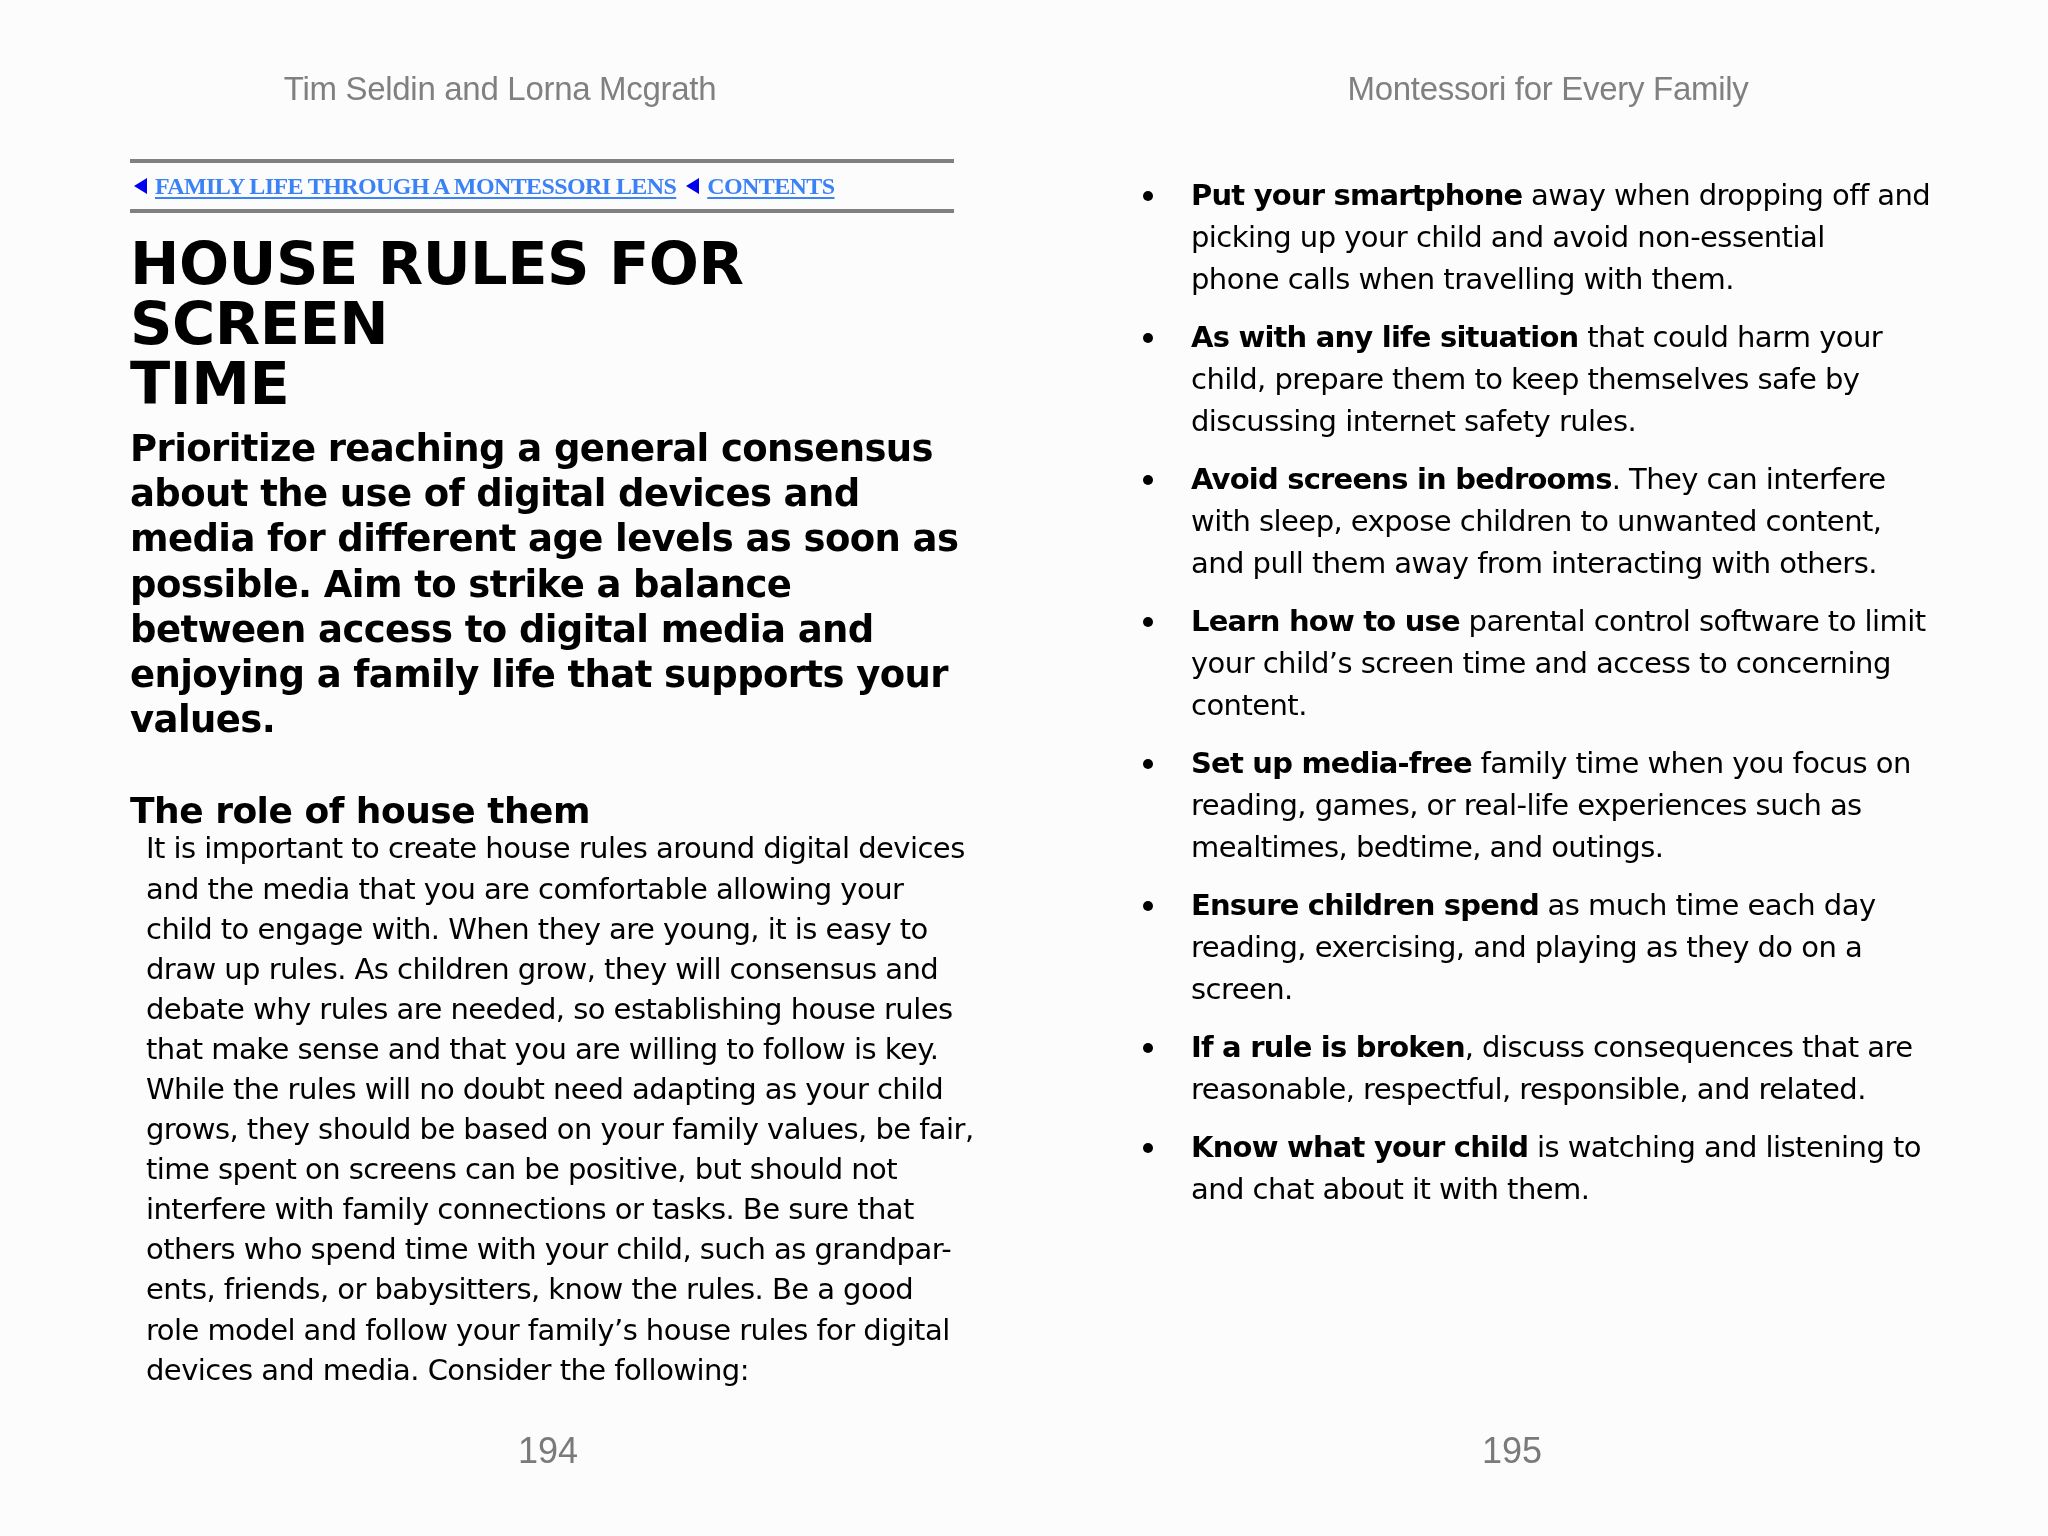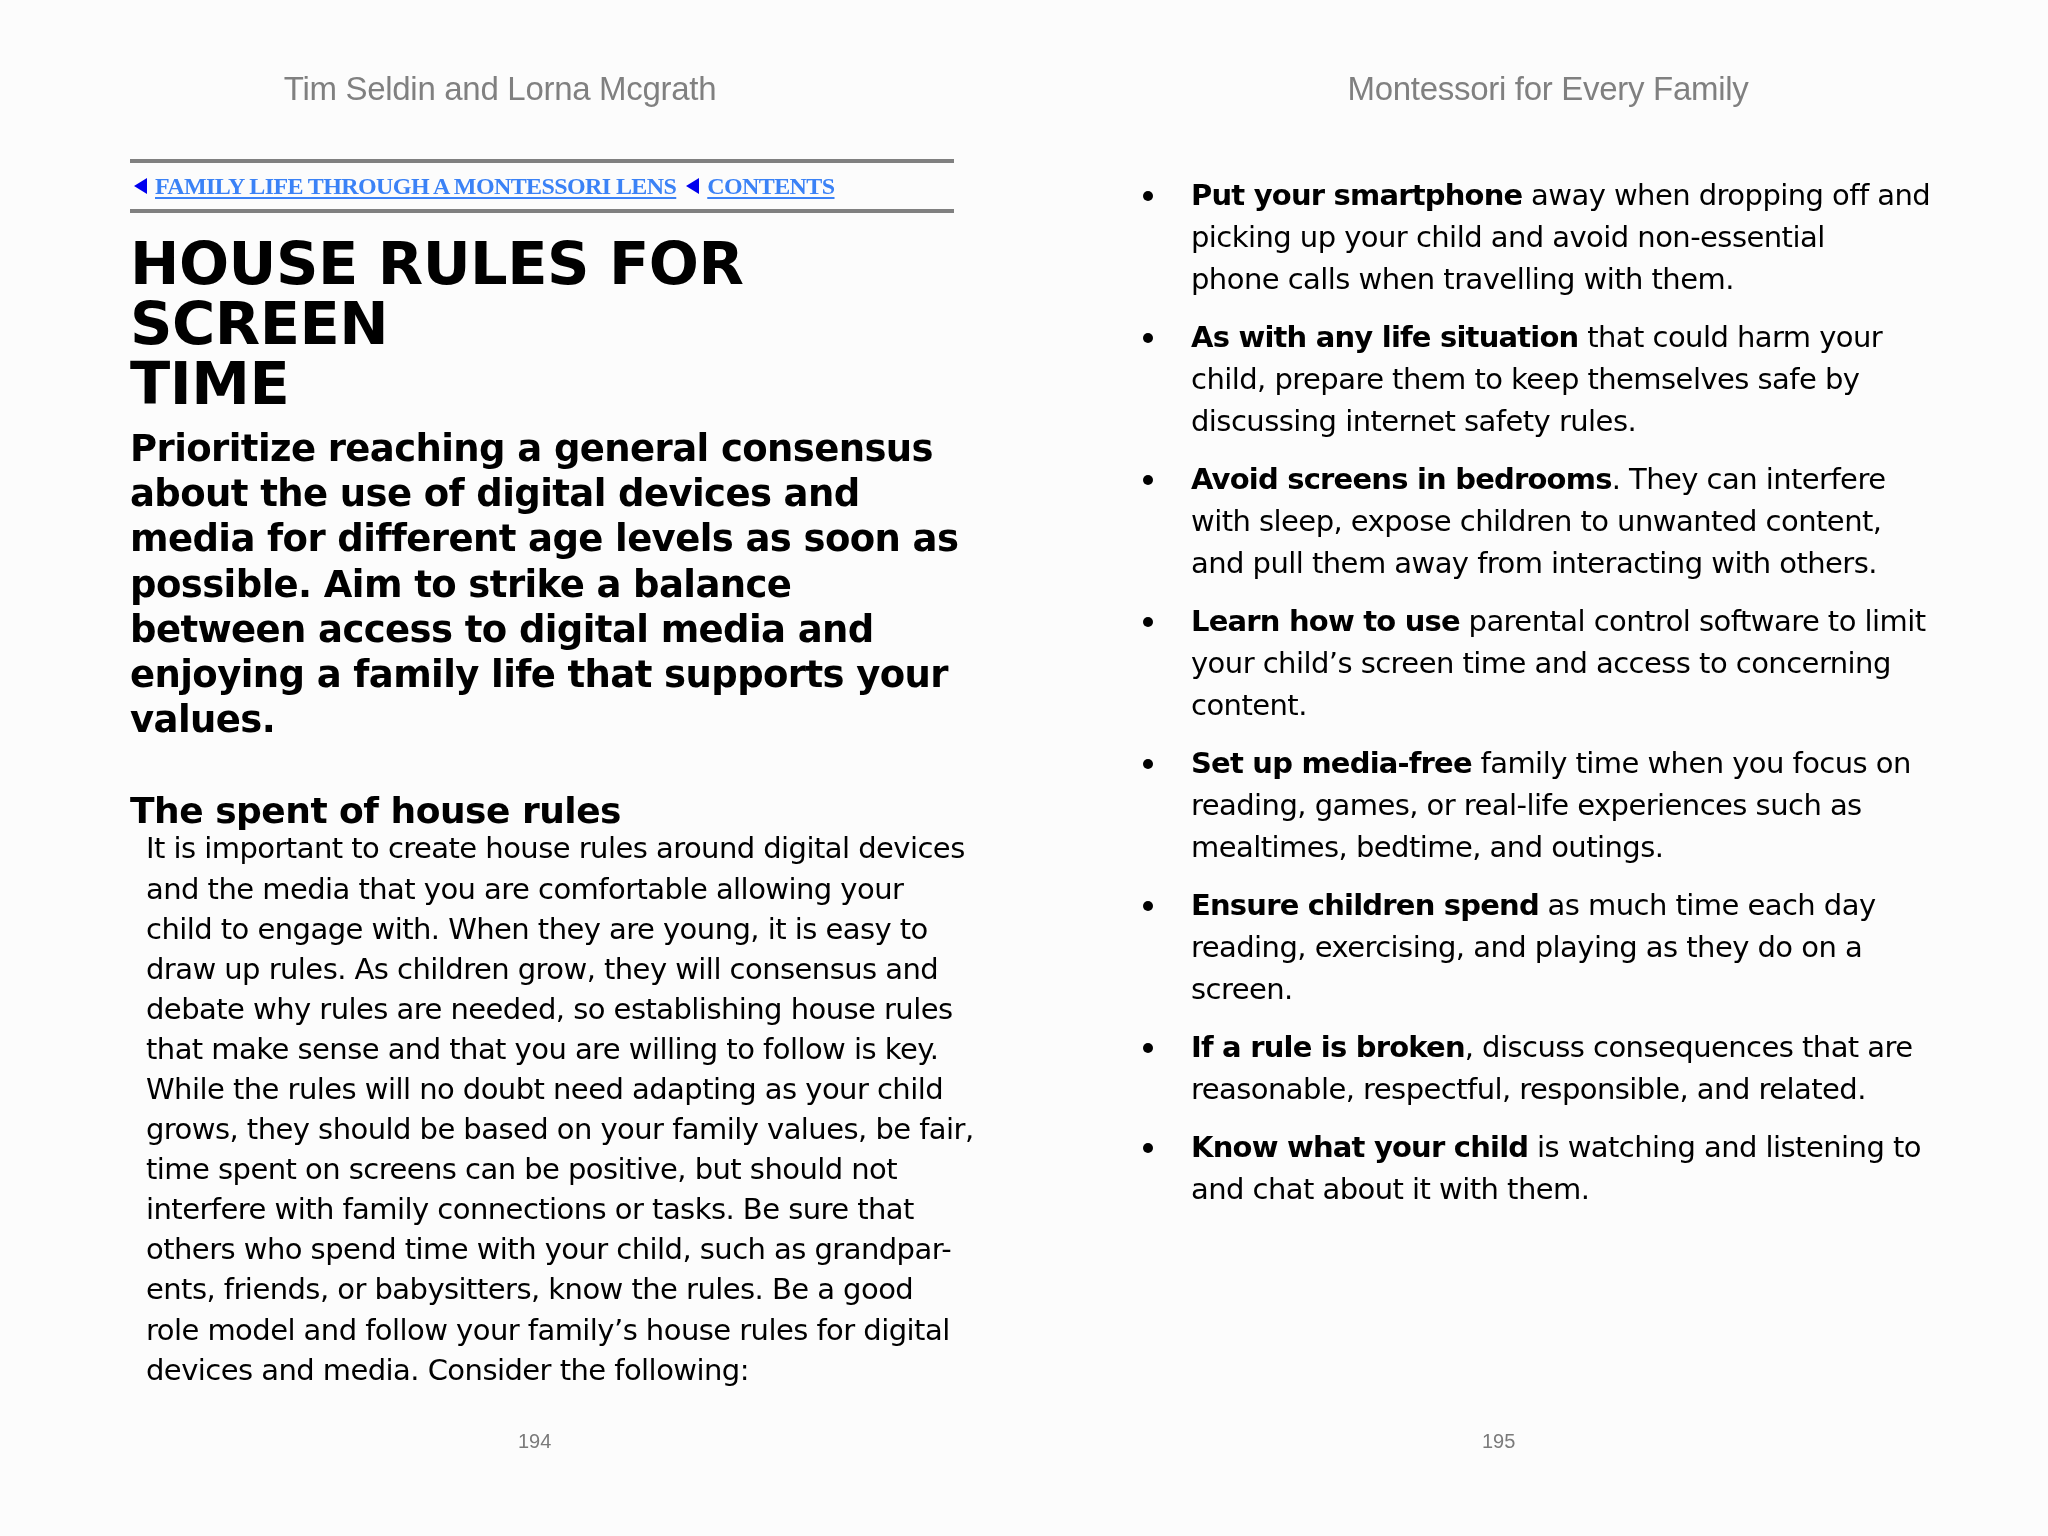--- a/index.html
+++ b/index.html
@@ -33,21 +33,21 @@
     color: #808080;
     letter-spacing: -0.3px;
     font-family: "Liberation Sans", sans-serif;
   }
   .page-left .running-head { left: -12px; }
   .page-right .running-head { left: 12px; }
 
   .folio {
     position: absolute;
     top: 1430px;
-    font-size: 20px;
+    font-size: 36px;
     color: #7a7a7a;
     font-family: "Liberation Sans", sans-serif;
     text-align: right;
   }
   .page-left .folio { left: 518px; }
   .page-right .folio { left: 458px; }
 
   
   .nav-bar {
     position: absolute;
@@ -167,21 +167,21 @@
     <span class="nav-arrow" style="margin-left:10px;"></span>
     <a class="nav-link">CONTENTS</a>
   </nav>
 
   <div class="content-left">
     <h1 class="h1">
       <span style="display:block">HOUSE RULES FOR SCREEN</span>
       <span style="display:block">TIME</span>
     </h1>
     <p class="lede">Prioritize reaching a general consensus about the use of digital devices and media for different age levels as soon as possible. Aim to strike a balance between access to digital media and enjoying a family life that supports your values.</p>
-    <h2 class="h2">The spent of house rules</h2>
+    <h2 class="h2">The role of house them</h2>
     <p class="body-text">
       <span class="body-line">It is important to create house rules around digital devices</span>
       <span class="body-line">and the media that you are comfortable allowing your</span>
       <span class="body-line">child to engage with. When they are young, it is easy to</span>
       <span class="body-line">draw up rules. As children grow, they will consensus and</span>
       <span class="body-line">debate why rules are needed, so establishing house rules</span>
       <span class="body-line">that make sense and that you are willing to follow is key.</span>
       <span class="body-line">While the rules will no doubt need adapting as your child</span>
       <span class="body-line">grows, they should be based on your family values, be fair,</span>
       <span class="body-line">time spent on screens can be positive, but should not</span>

